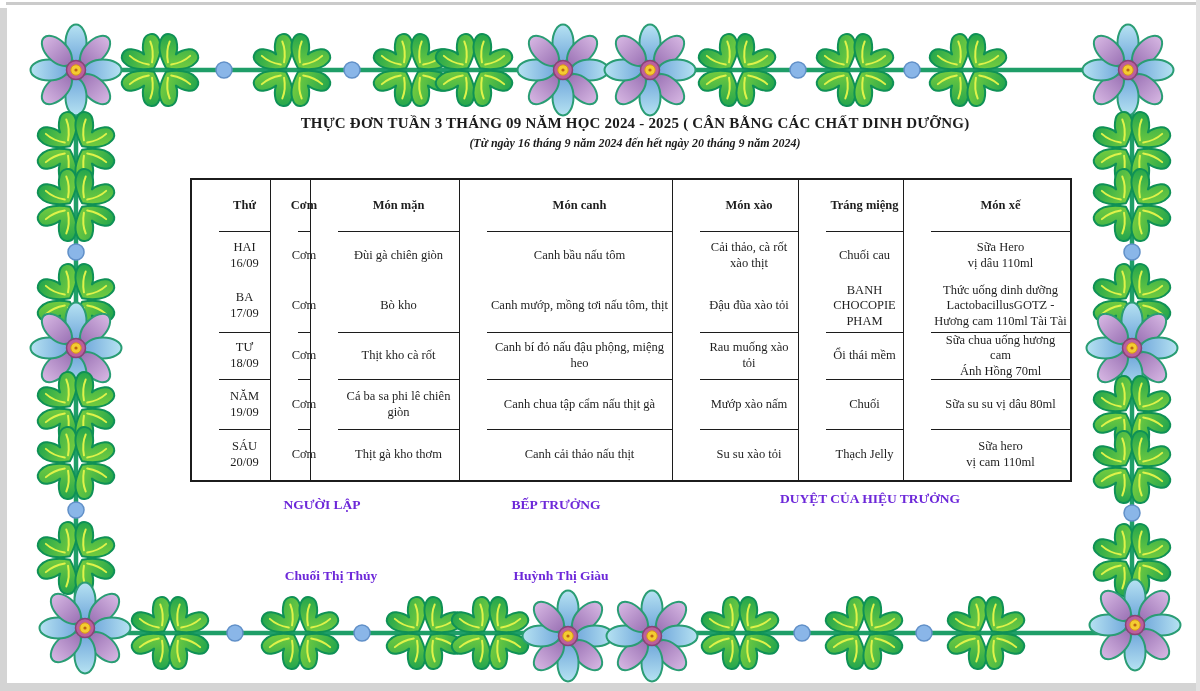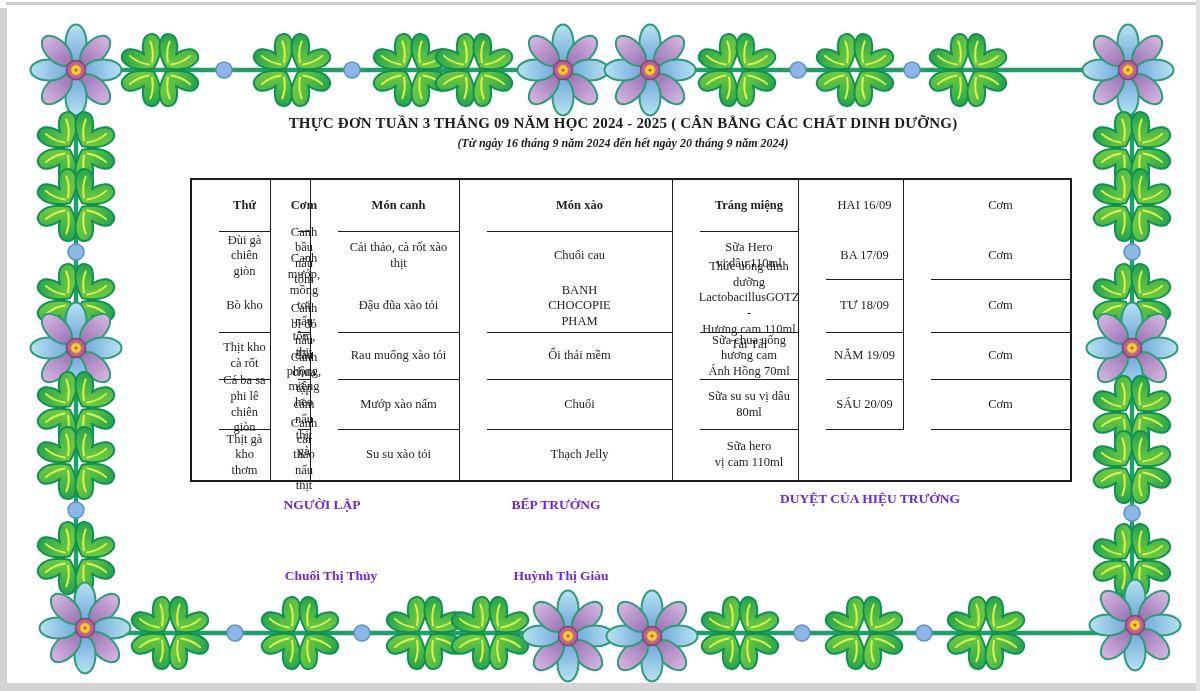--- a/index.html
+++ b/index.html
@@ -8,21 +8,21 @@
     background:#ffffff;color:#222;
     font-family:"Liberation Serif","DejaVu Serif",serif;
   }
   .edge{position:absolute;background:#d4d4d4}
   .edge-top{left:6px;top:2px;right:4px;height:3px;background:#cbcbcb}
   .edge-left{left:0;top:8px;width:7px;bottom:0}
   .edge-right{right:0;top:0;width:4px;bottom:0;background:#e2e2e2}
   .edge-bottom{left:6px;right:4px;bottom:0;height:8px}
   .garland{position:absolute;left:0;top:0;pointer-events:none}
 
-  .doc-header{position:absolute;left:182px;top:115px;width:882px;text-align:center;z-index:2}
+  .doc-header{position:absolute;left:194px;top:115px;width:882px;text-align:center;z-index:2}
   .title{font-size:15px;font-weight:bold;letter-spacing:.2px;color:#1c1c1c}
   .subtitle{font-size:12px;font-weight:bold;font-style:italic;margin-top:4px;color:#1c1c1c}
 
   .menu-grid{
     position:absolute;left:190px;top:178px;z-index:2;background:#fff;
     display:grid;
     grid-template-columns:79px 40px 149px 213px 126px 105px 166px;
     grid-template-rows:52px 48px 53px 47px 50px 50px;
     border:2px solid #1c1c1c;
   }
@@ -160,23 +160,25 @@
 </svg>
 
 <div class="doc-header">
   <div class="title">THỰC ĐƠN TUẦN 3 THÁNG  09 NĂM HỌC 2024 - 2025 ( CÂN BẰNG CÁC CHẤT DINH DƯỠNG)</div>
   <div class="subtitle">(Từ ngày 16 tháng 9 năm 2024 đến hết ngày 20 tháng 9 năm 2024)</div>
 </div>
 
 <div class="menu-grid">
   <div class="hc">Thứ</div>
   <div class="hc">Cơm</div>
+  <div class="hc">Món mặn</div>
   <div class="hc">Món canh</div>
   <div class="hc">Món xào</div>
   <div class="hc">Tráng miệng</div>
+  <div class="hc">Món xế</div>
 
   <div class="c nb">HAI 16/09</div>
   <div class="c nb">Cơm</div>
   <div class="c nb">Đùi gà chiên giòn</div>
   <div class="c nb">Canh bầu nấu tôm</div>
   <div class="c nb">Cải thảo, cà rốt xào thịt</div>
   <div class="c nb">Chuối cau</div>
   <div class="c nb">Sữa Hero
 vị dâu 110ml</div>
 

